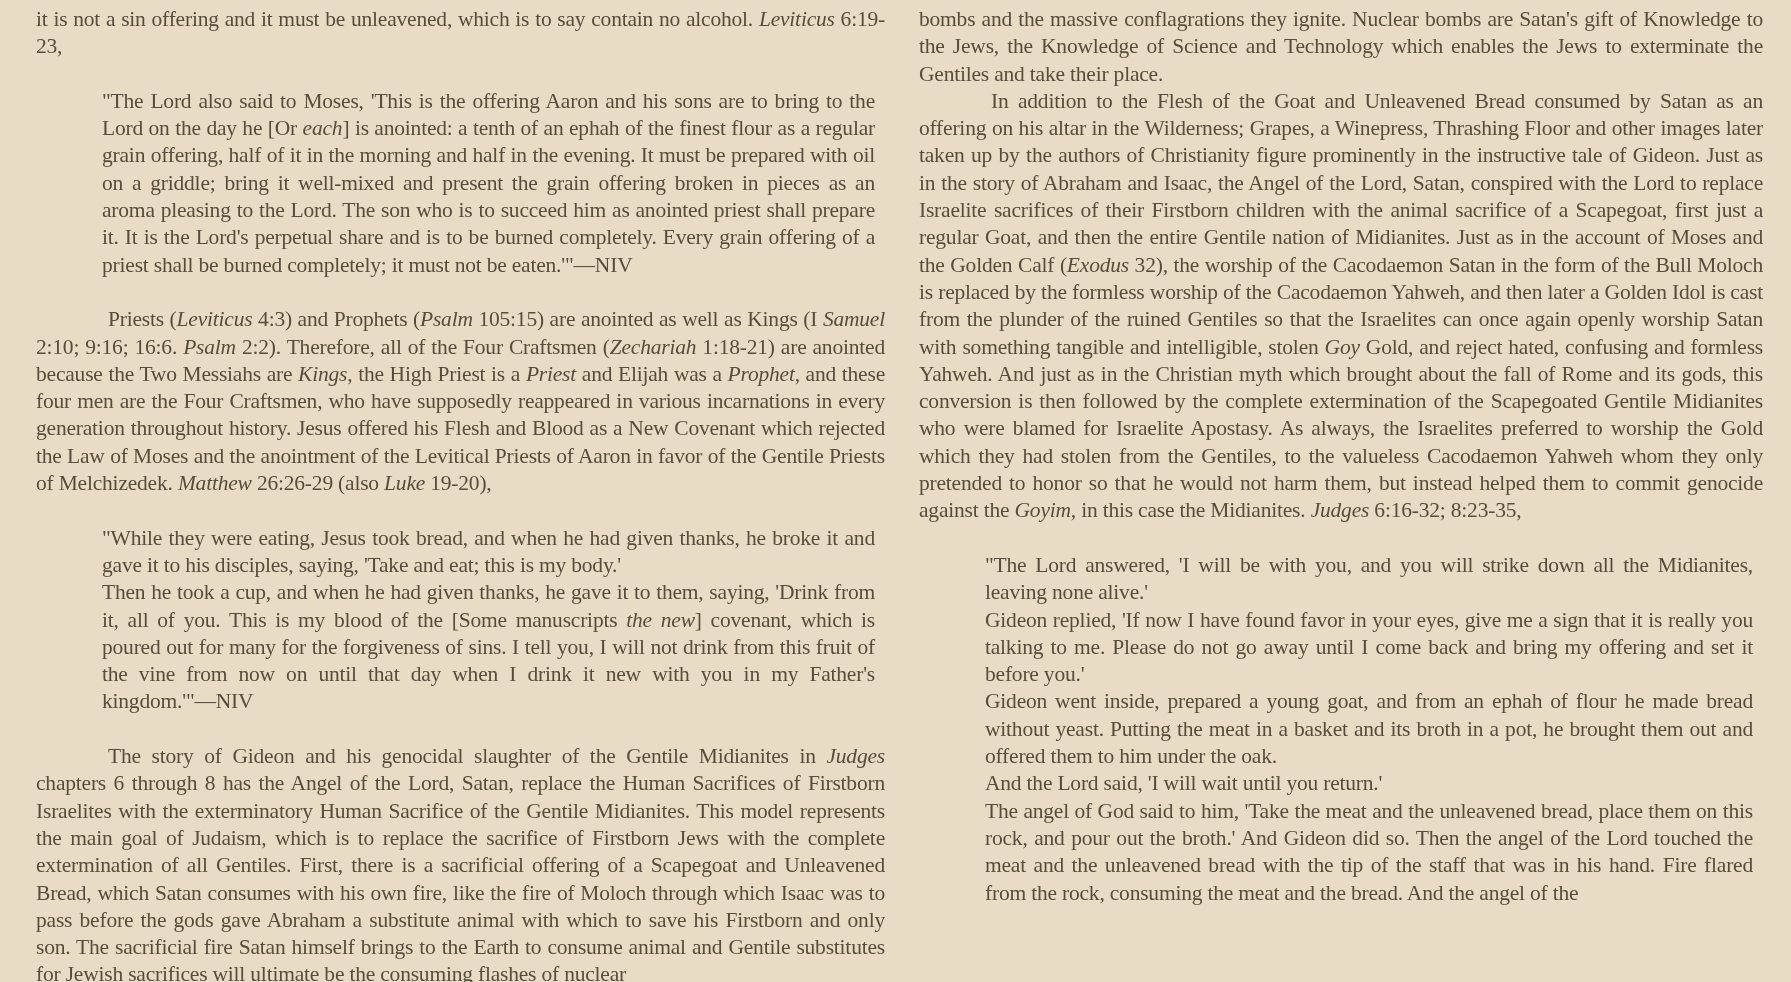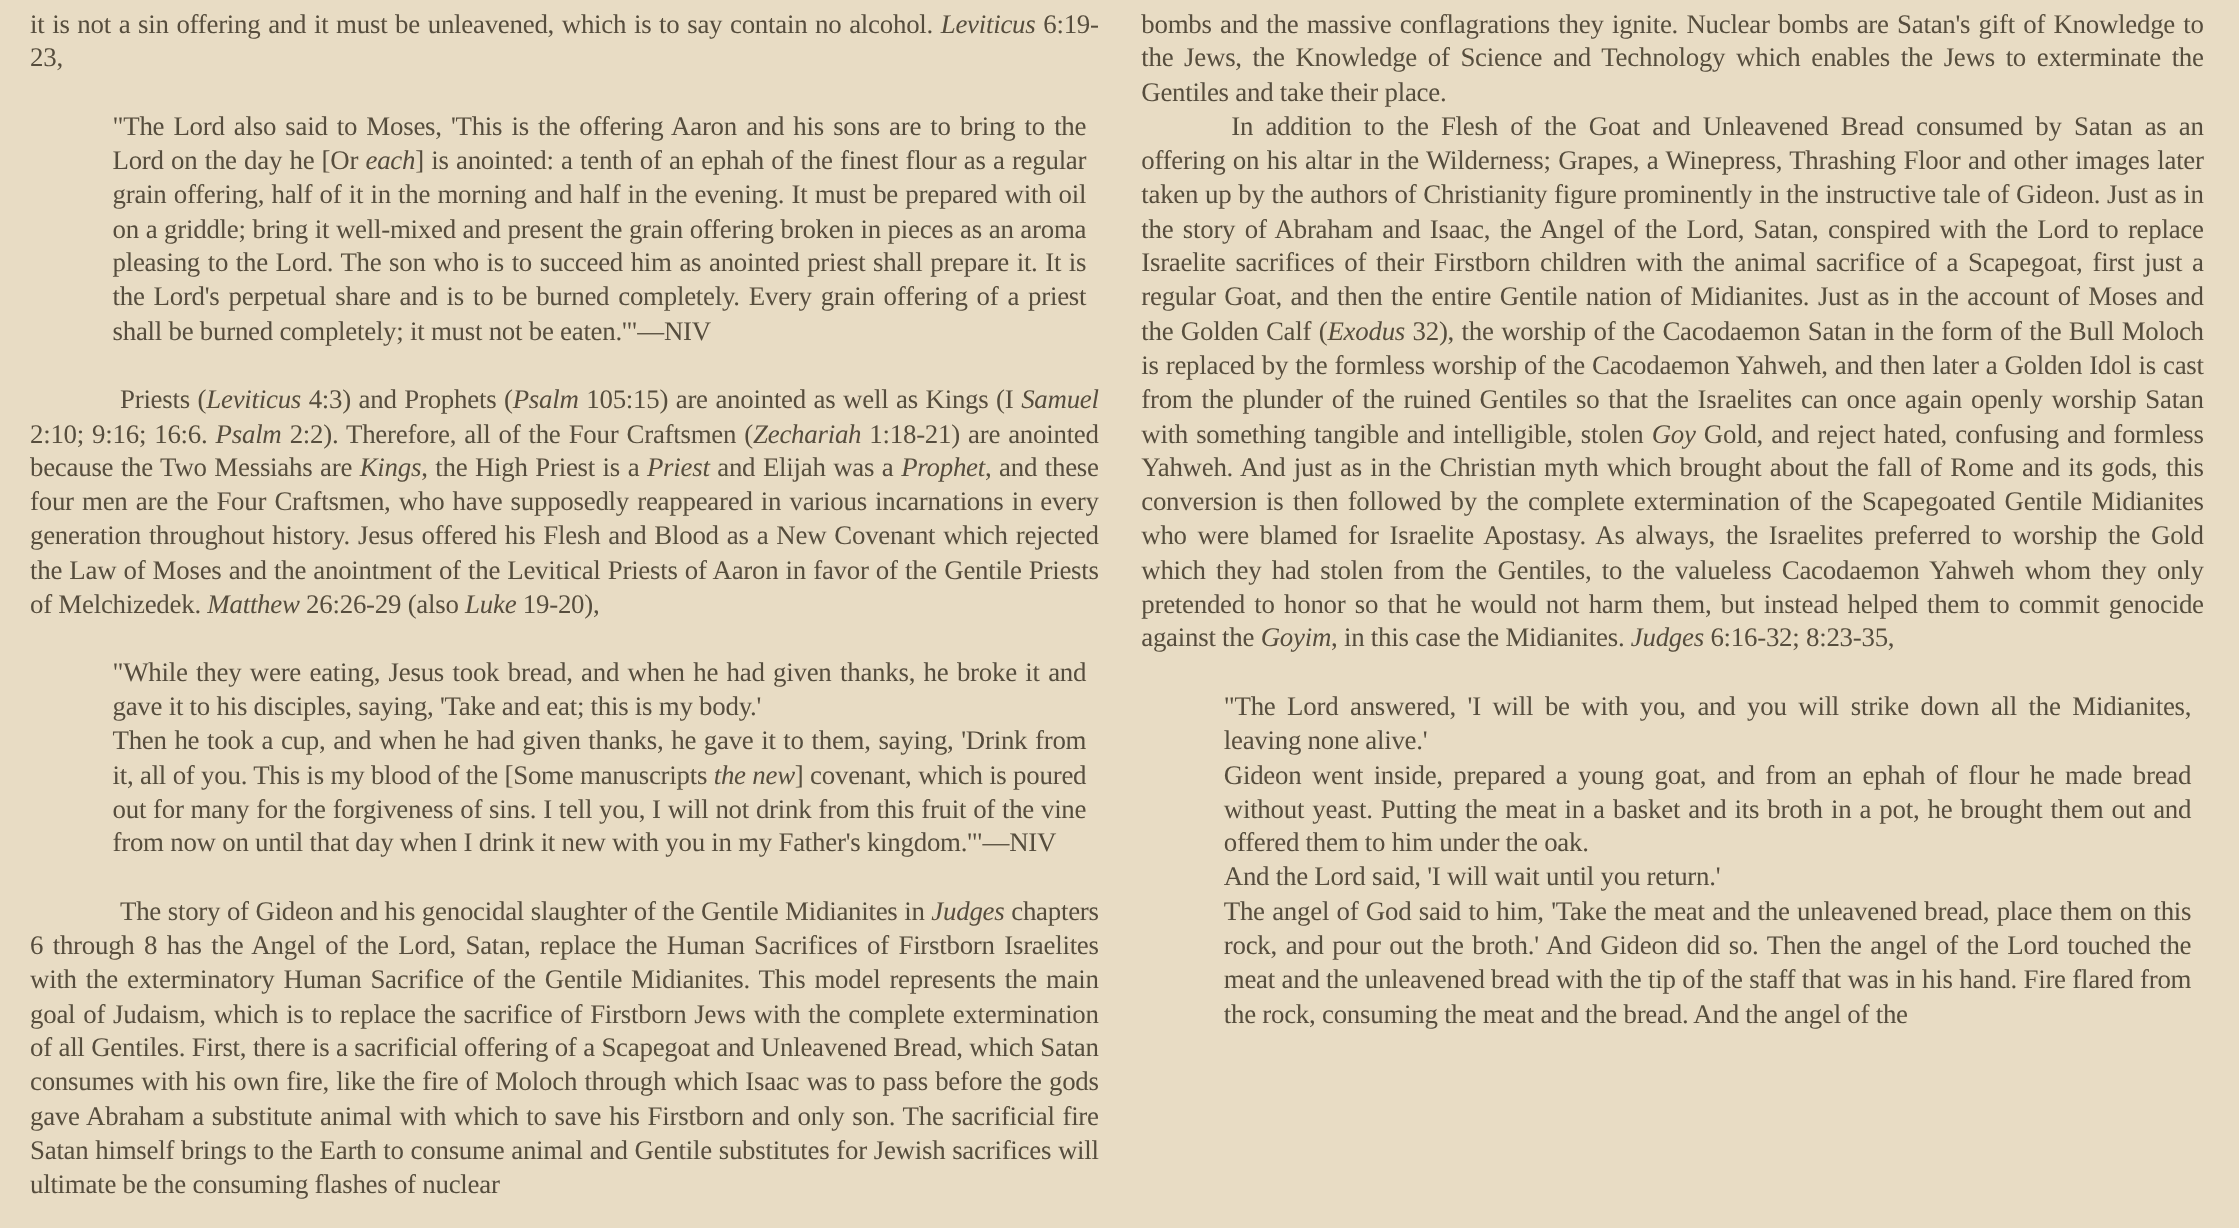--- a/index.html
+++ b/index.html
@@ -10,21 +10,21 @@
     font-family: "Liberation Serif", "DejaVu Serif", serif;
     font-size: 21.5px;
     line-height: 27.3px;
     letter-spacing: -0.2px;
   }
   .page {
     box-sizing: border-box;
     width: 1791px;
     height: 982px;
     display: flex;
-    padding: 6px 28px 0 24px;
+    padding: 6px 28px 0 36px;
     gap: 34px;
   }
   .col { box-sizing: border-box; }
   .col-left  { width: 855px; }
   .col-right { width: 850px; }
   .block { margin: 0; }
   .block p {
     margin: 0;
     text-align: justify;
   }
@@ -60,18 +60,19 @@
     </div>
   <div class="col col-right">
       <div class="block paragraph">
         <p>bombs and the massive conflagrations they ignite. Nuclear bombs are Satan's gift of Knowledge to the Jews, the Knowledge of Science and Technology which enables the Jews to exterminate the Gentiles and take their place.</p>
       </div>
       <div class="block paragraph indent">
         <p>In addition to the Flesh of the Goat and Unleavened Bread consumed by Satan as an offering on his altar in the Wilderness; Grapes, a Winepress, Thrashing Floor and other images later taken up by the authors of Christianity figure prominently in the instructive tale of Gideon. Just as in the story of Abraham and Isaac, the Angel of the Lord, Satan, conspired with the Lord to replace Israelite sacrifices of their Firstborn children with the animal sacrifice of a Scapegoat, first just a regular Goat, and then the entire Gentile nation of Midianites. Just as in the account of Moses and the Golden Calf (<em>Exodus</em> 32), the worship of the Cacodaemon Satan in the form of the Bull Moloch is replaced by the formless worship of the Cacodaemon Yahweh, and then later a Golden Idol is cast from the plunder of the ruined Gentiles so that the Israelites can once again openly worship Satan with something tangible and intelligible, stolen <em>Goy</em> Gold, and reject hated, confusing and formless Yahweh. And just as in the Christian myth which brought about the fall of Rome and its gods, this conversion is then followed by the complete extermination of the Scapegoated Gentile Midianites who were blamed for Israelite Apostasy. As always, the Israelites preferred to worship the Gold which they had stolen from the Gentiles, to the valueless Cacodaemon Yahweh whom they only pretended to honor so that he would not harm them, but instead helped them to commit genocide against the <em>Goyim</em>, in this case the Midianites. <em>Judges</em> 6:16-32; 8:23-35,</p>
       </div>
       <div class="block quote">
         <p>"The Lord answered, 'I will be with you, and you will strike down all the Midianites, leaving none alive.'</p>
+        <p>Gideon replied, 'If now I have found favor in your eyes, give me a sign that it is really you talking to me. Please do not go away until I come back and bring my offering and set it before you.'</p>
         <p>Gideon went inside, prepared a young goat, and from an ephah of flour he made bread without yeast. Putting the meat in a basket and its broth in a pot, he brought them out and offered them to him under the oak.</p>
         <p>And the Lord said, 'I will wait until you return.'</p>
         <p>The angel of God said to him, 'Take the meat and the unleavened bread, place them on this rock, and pour out the broth.' And Gideon did so. Then the angel of the Lord touched the meat and the unleavened bread with the tip of the staff that was in his hand. Fire flared from the rock, consuming the meat and the bread. And the angel of the</p>
       </div>
     </div>
 </div>
 
 </body></html>

